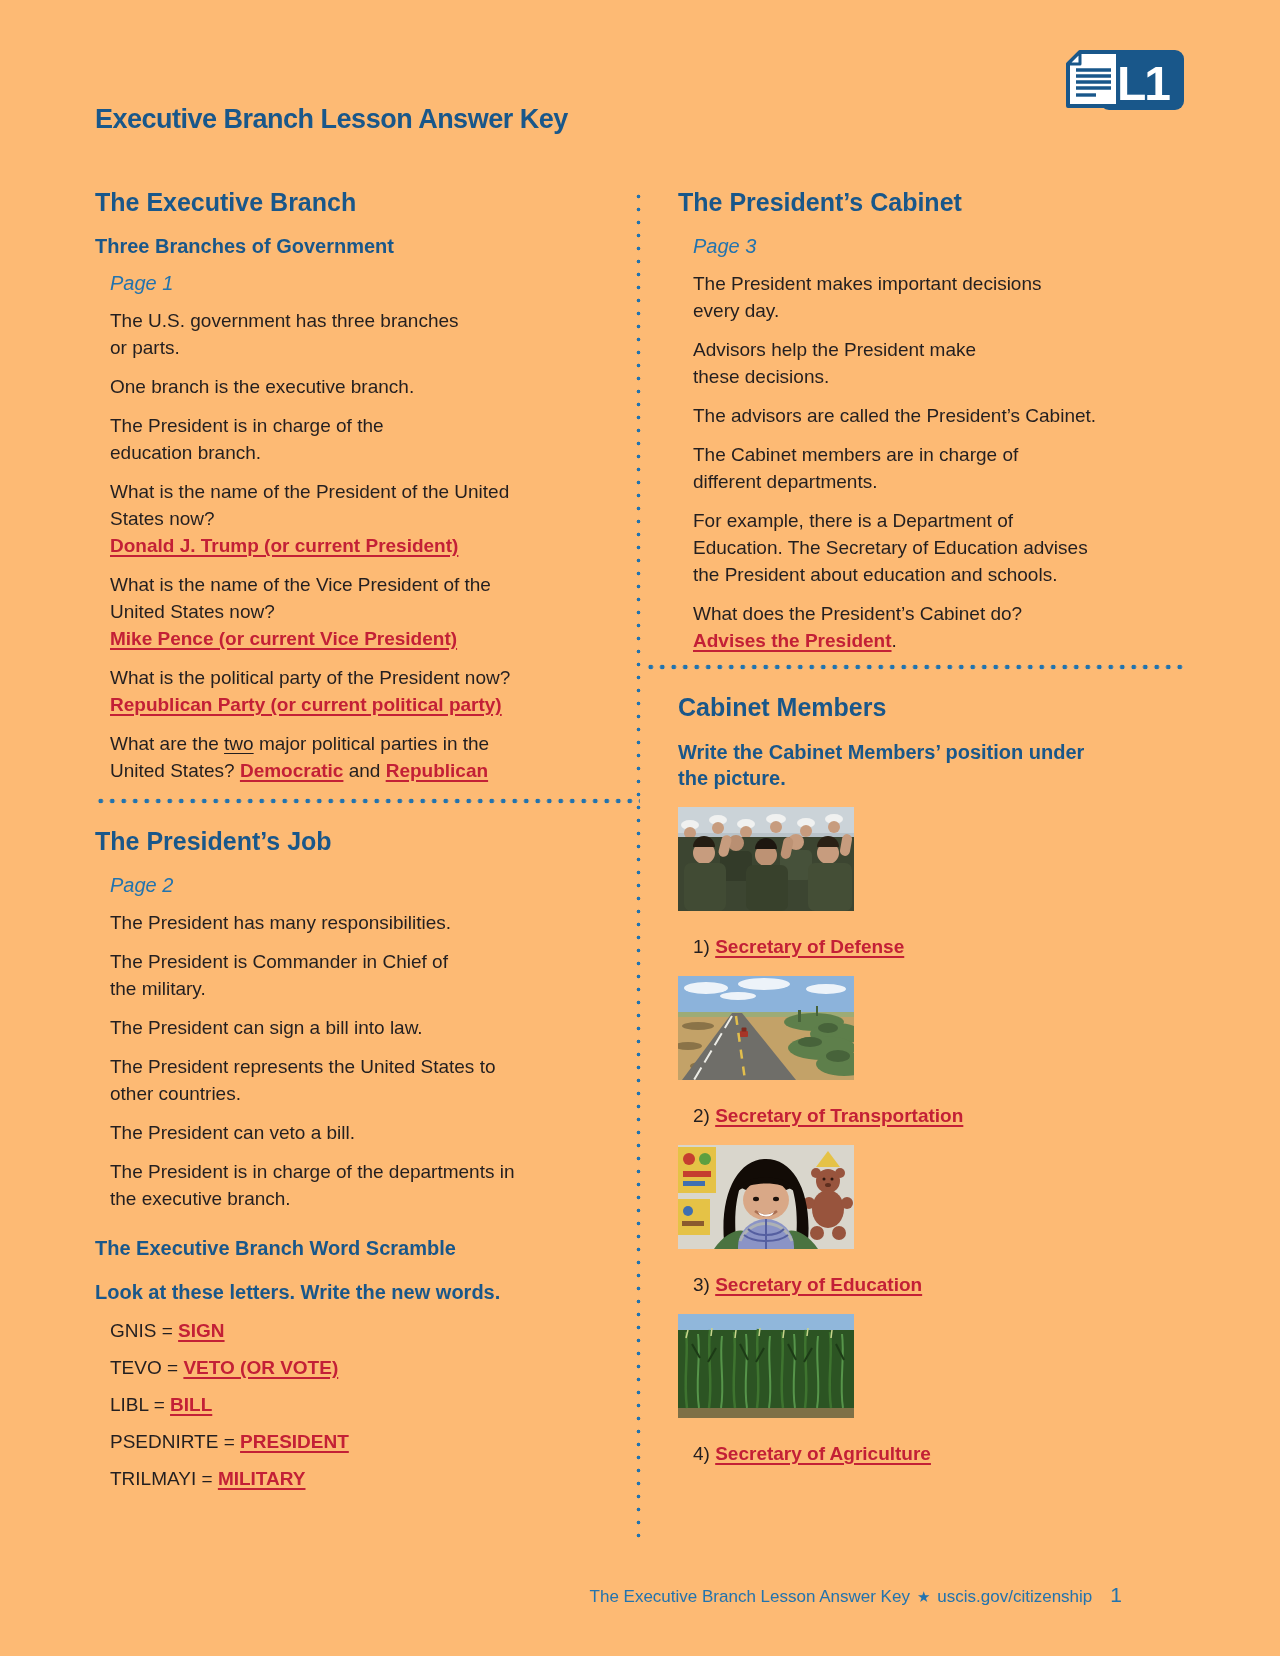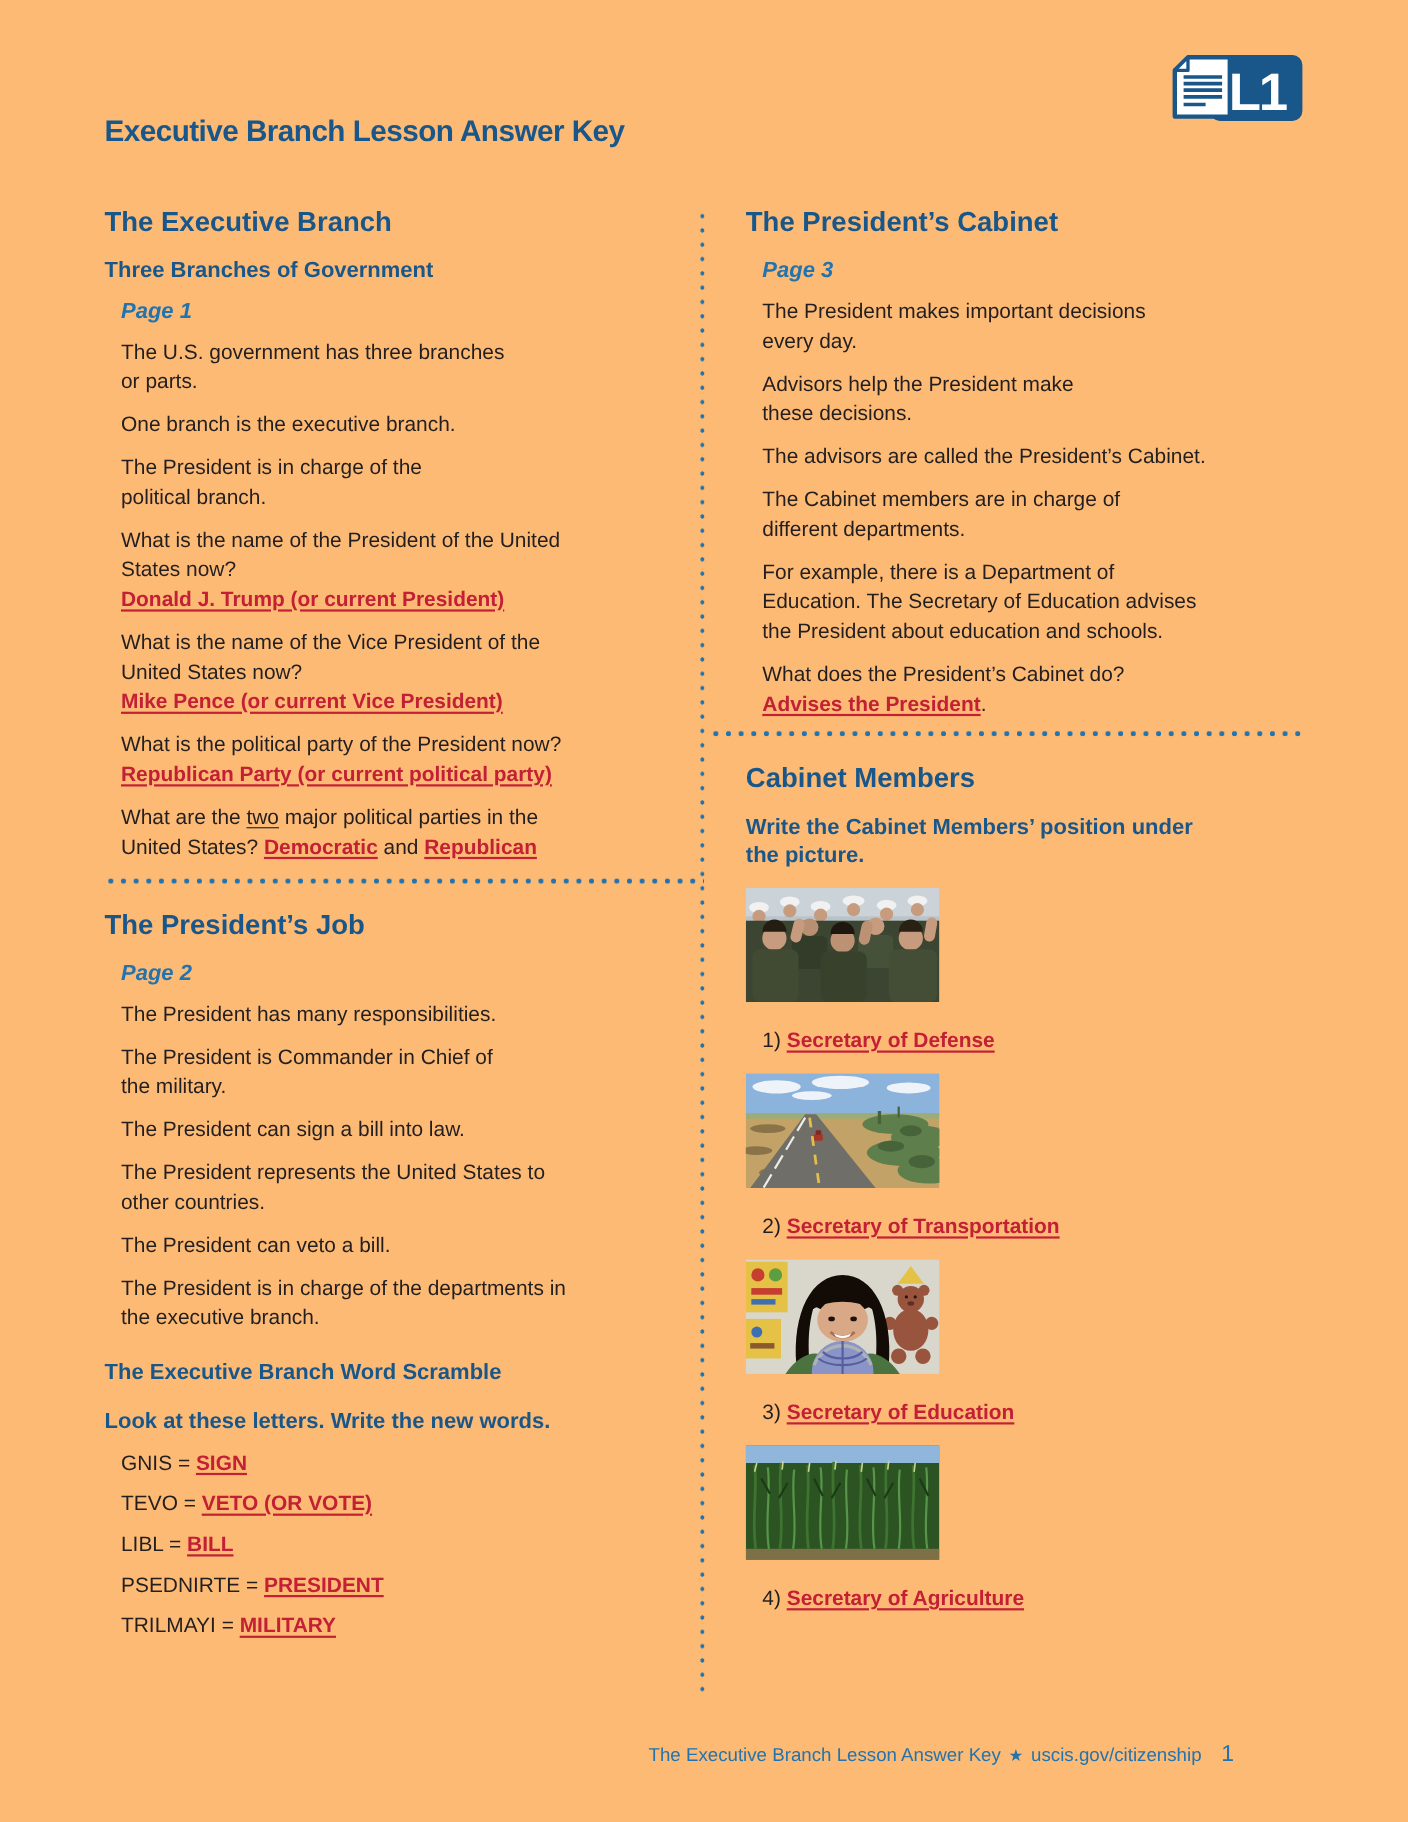--- a/index.html
+++ b/index.html
@@ -10,21 +10,21 @@
   .logo{position:absolute;left:1056px;top:48px;width:130px;height:64px;}
   .col{position:absolute;top:187px;}
   .col-left{left:95px;width:528px;}
   .col-right{left:678px;width:512px;}
   h2{font-size:25px;line-height:30px;font-weight:bold;color:#19578A;margin:0 0 17px 0;}
   h3{font-size:20px;line-height:24px;font-weight:bold;color:#19578A;margin:0 0 13px 0;}
   .mt22{margin-top:22px;}
   .h3-scramble{margin-top:24px;}
   .h3-look{margin-top:20px;}
   .page-label{font-size:20px;line-height:24px;font-style:italic;color:#2273AE;
-              padding-left:15px;margin:0;font-weight:bold;}
+              padding-left:15px;margin:0;}
   p.body{font-size:19px;line-height:27px;margin:12px 0 0 0;padding-left:15px;
          white-space:pre-line;}
   .intro{font-size:20px;line-height:26px;font-weight:bold;color:#19578A;margin:0;
          white-space:pre-line;}
   .ans{color:#C32036;font-weight:bold;text-decoration:underline;
        text-decoration-thickness:2px;text-underline-offset:3px;}
   .u{text-decoration:underline;text-underline-offset:3px;}
   .dots-h{height:6px;background-image:radial-gradient(circle,#2273AE 2.2px,rgba(0,0,0,0) 2.6px);
           background-size:11.5px 6px;background-repeat:repeat-x;background-position:0 center;}
   .dots-left{width:545px;margin-top:14px;}
@@ -67,21 +67,21 @@
   <div class="dots-v"></div>
 
   <div class="col col-left">
     <h2>The Executive Branch</h2>
     <h3>Three Branches of Government</h3>
     <div class="page-label">Page 1</div>
     <p class="body">The U.S. government has three branches
 or parts.</p>
     <p class="body">One branch is the executive branch.</p>
     <p class="body">The President is in charge of the
-political branch.</p>
+education branch.</p>
     <p class="body"><span>What is the name of the President of the United
 States now?
 </span><span class="ans">Donald J. Trump (or current President)</span></p>
     <p class="body"><span>What is the name of the Vice President of the
 United States now?
 </span><span class="ans">Mike Pence (or current Vice President)</span></p>
     <p class="body"><span>What is the political party of the President now?
 </span><span class="ans">Republican Party (or current political party)</span></p>
     <p class="body"><span>What are the </span><span class="u">two</span><span> major political parties in the
 United States? </span><span class="ans">Democratic</span><span> and </span><span class="ans">Republican</span></p>

